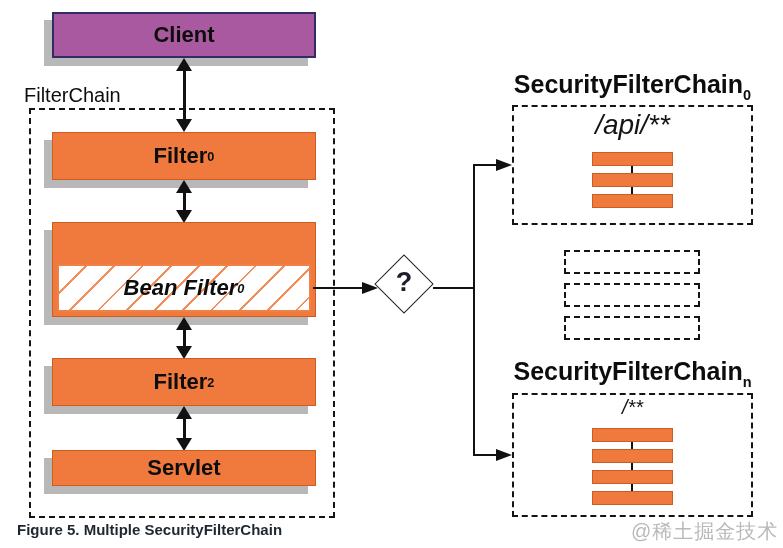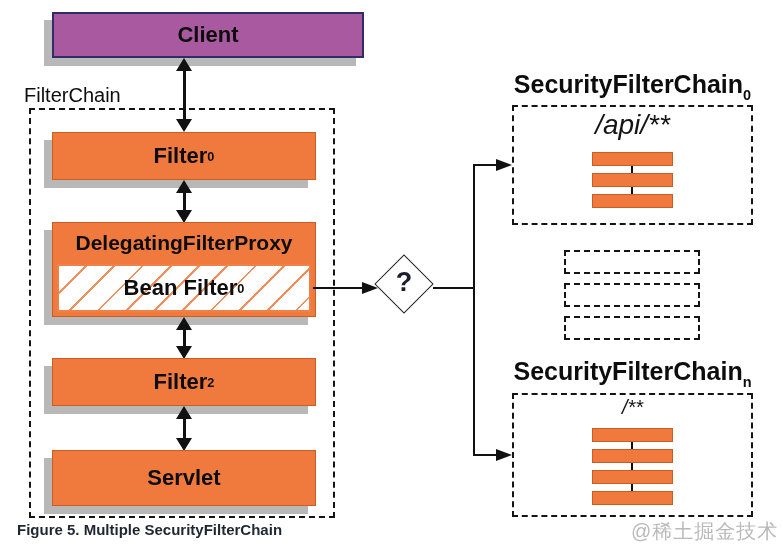--- a/index.html
+++ b/index.html
@@ -39,21 +39,21 @@
     background:#fff; border:1.5px solid #222; transform:rotate(45deg); box-sizing:border-box; }
   .qmark{ position:absolute; left:383px; top:261px; width:42px; height:42px;
     display:flex; align-items:center; justify-content:center;
     font-weight:bold; font-size:27px; color:#1d1d2e; }
   .dfp{ flex-direction:column; justify-content:flex-start; }
   .dfp-title{ height:40px; display:flex; align-items:center; font-size:21px; }
   .hatchbox{ position:absolute; left:4px; right:4px; bottom:4px; height:48px;
     border:2px solid #EF8146; box-sizing:border-box; background:
     repeating-linear-gradient(135deg, rgba(240,122,61,0) 0px, rgba(240,122,61,0) 18px,
       rgba(240,122,61,0.85) 18px, rgba(240,122,61,0.85) 20px), #ffffff;
-    display:flex; align-items:center; justify-content:center; font-size:22px; }
+    display:flex; align-items:center; justify-content:center; font-size:22px;font-style:italic; }
   .title-chain{ position:absolute; width:241px; text-align:center; font-weight:bold;
     font-size:25px; color:#0d0d0d; }
   .pattern{ position:absolute; width:241px; text-align:center; font-style:italic;
     color:#141414; font-family:"Liberation Sans","DejaVu Sans",sans-serif; }
   .barstack{ position:absolute; display:flex; flex-direction:column; align-items:center; }
   .bar-unit{ display:flex; flex-direction:column; align-items:center; }
   .bar-link{ width:2px; height:7px; background:var(--line); }
   .bar-unit:first-child .bar-link{ display:none; }
   .bar{ width:81px; height:14px; background:var(--orange);
     border:1px solid var(--orange-border); box-sizing:border-box; }
@@ -62,21 +62,21 @@
   .caption{ position:absolute; left:17px; top:521px; font-weight:bold; font-size:15px;
     color:var(--caption-color); }
   .watermark{ position:absolute; left:631px; top:518px; font-size:20px;
     color:var(--watermark-color); letter-spacing:1px; }
 </style>
 </head>
 <body>
 
 <div id="canvas">
 
-  <div class="box purple shadowed lbl22" style="left:52px; top:12px; width:312px; height:46px;">
+  <div class="box purple shadowed lbl22" style="left:52px; top:12px; width:264px; height:46px;">
     <span>Client</span>
   </div>
 
   <div class="freelabel" style="left:24px; top:84px; font-size:20px;">FilterChain</div>
 
   <div class="dashed" style="left:29px; top:108px; width:306px; height:410px;"></div>
 
   <div class="varrow" style="left:176px; top:58px; height:74px;">
     <i class="up"></i>
     <i class="stem"></i>
@@ -88,21 +88,20 @@
       <span class="sub">0</span>
   </div>
 
   <div class="varrow" style="left:176px; top:180px; height:43px;">
     <i class="up"></i>
     <i class="stem"></i>
     <i class="down"></i>
   </div>
 
   <div class="box orange shadowed dfp" style="left:52px; top:222px; width:264px; height:95px;">
-    <div class="dfp-title">DelegatingFilterProxy</div>
     <div class="hatchbox">
       <span>Bean Filter</span>
         <span class="sub">0</span>
     </div>
   </div>
 
   <div class="varrow" style="left:176px; top:317px; height:42px;">
     <i class="up"></i>
     <i class="stem"></i>
     <i class="down"></i>
@@ -112,21 +111,21 @@
     <span>Filter</span>
       <span class="sub">2</span>
   </div>
 
   <div class="varrow" style="left:176px; top:406px; height:45px;">
     <i class="up"></i>
     <i class="stem"></i>
     <i class="down"></i>
   </div>
 
-  <div class="box orange shadowed lbl22" style="left:52px; top:450px; width:264px; height:56px;">
+  <div class="box orange shadowed lbl22" style="left:52px; top:450px; width:264px; height:36px;">
     <span>Servlet</span>
   </div>
 
   <div class="hline" style="left:313px; top:287px; width:52px;"></div>
   <i class="ah-right" style="left:362px; top:282px;"></i>
 
   <div class="diamond"></div>
   <div class="qmark">?</div>
 
   <div class="hline" style="left:433px; top:287px; width:42px;"></div>

